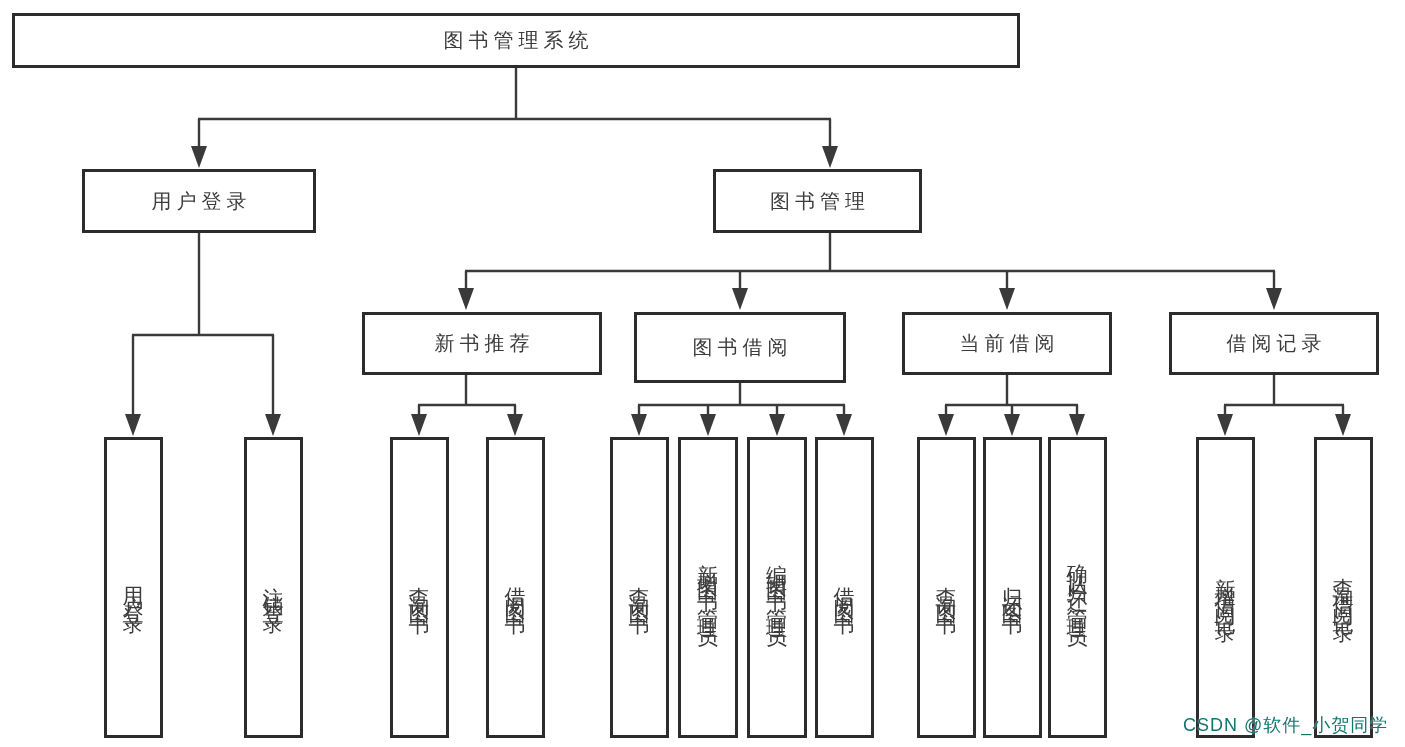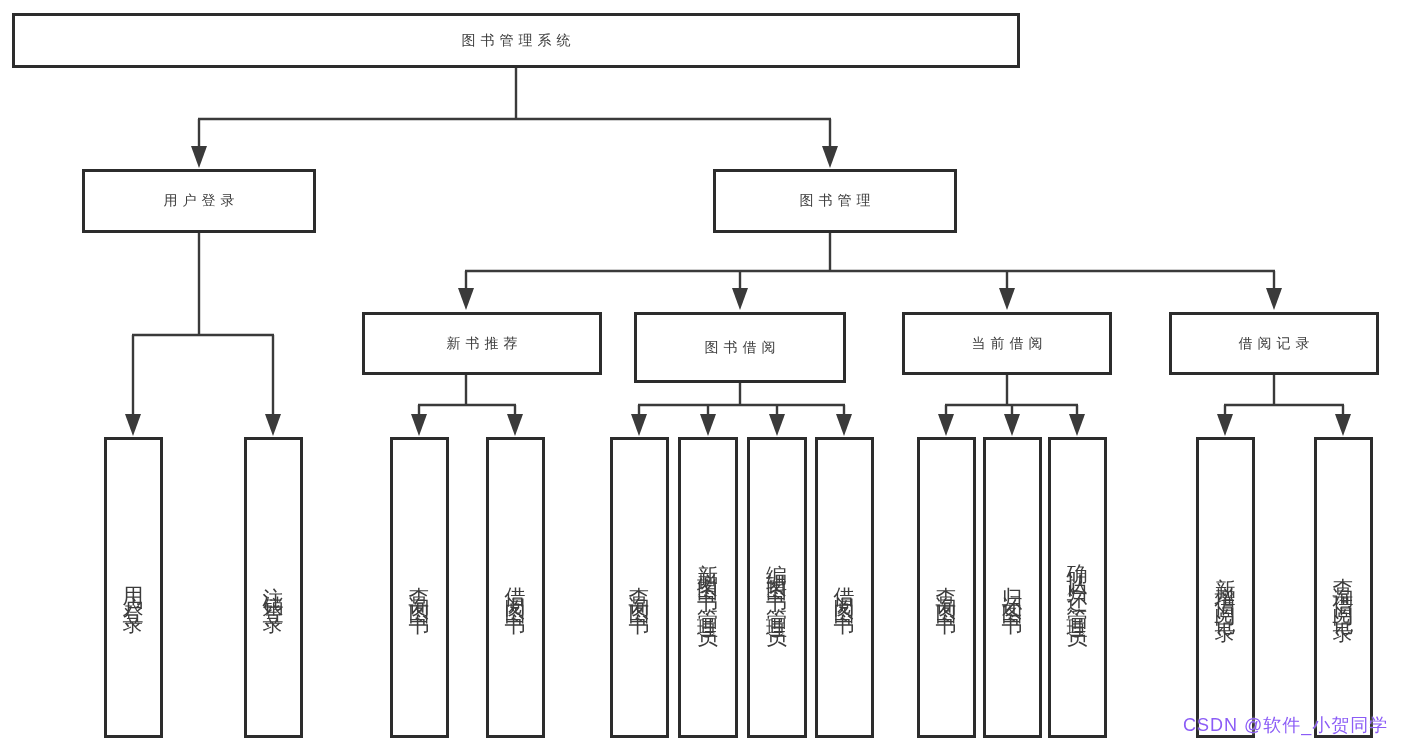--- a/index.html
+++ b/index.html
@@ -22,38 +22,38 @@
   .node {
     position: absolute;
     box-sizing: border-box;
     border: 3px solid #2c2c2c;
     background: #ffffff;
     display: flex;
     align-items: center;
     justify-content: center;
     color: #3c3c3c;
   }
-  .h-node { font-size: 14px; letter-spacing: 5px; white-space: nowrap; }
+  .h-node { font-size: 20px; letter-spacing: 5px; white-space: nowrap; }
   .h-node span { padding-left: 5px; } 
   .leaf { top: 437px; height: 301px; width: 59px; }
   .leaf .vtext {
     writing-mode: vertical-rl;
     text-orientation: mixed;
     font-size: 21px;
     letter-spacing: 9px;
     line-height: 1;
     color: #3c3c3c;
   }
   .watermark {
     position: absolute;
     left: 1183px;
     top: 713px;
     font-size: 18px;
     letter-spacing: 1px;
-    color: #8b5cf6;
+    color: #0f766e;
     text-shadow: 0 0 2px rgba(255,255,255,0.9);
     white-space: nowrap;
     z-index: 10;
   }
 </style>
 </head>
 <body>
 
 <div class="canvas">
 
@@ -133,21 +133,21 @@
     </g>
   </svg>
 
   <div class="node h-node" style="left:12px;top:13px;width:1008px;height:55px">
     <span>图书管理系统</span>
   </div>
 
   <div class="node h-node" style="left:82px;top:169px;width:234px;height:64px">
     <span>用户登录</span>
   </div>
-  <div class="node h-node" style="left:713px;top:169px;width:244px;height:64px">
+  <div class="node h-node" style="left:713px;top:169px;width:209px;height:64px">
     <span>图书管理</span>
   </div>
 
   <div class="node h-node" style="left:362px;top:312px;width:240px;height:63px">
     <span>新书推荐</span>
   </div>
   <div class="node h-node" style="left:634px;top:312px;width:212px;height:71px">
     <span>图书借阅</span>
   </div>
   <div class="node h-node" style="left:902px;top:312px;width:210px;height:63px">

